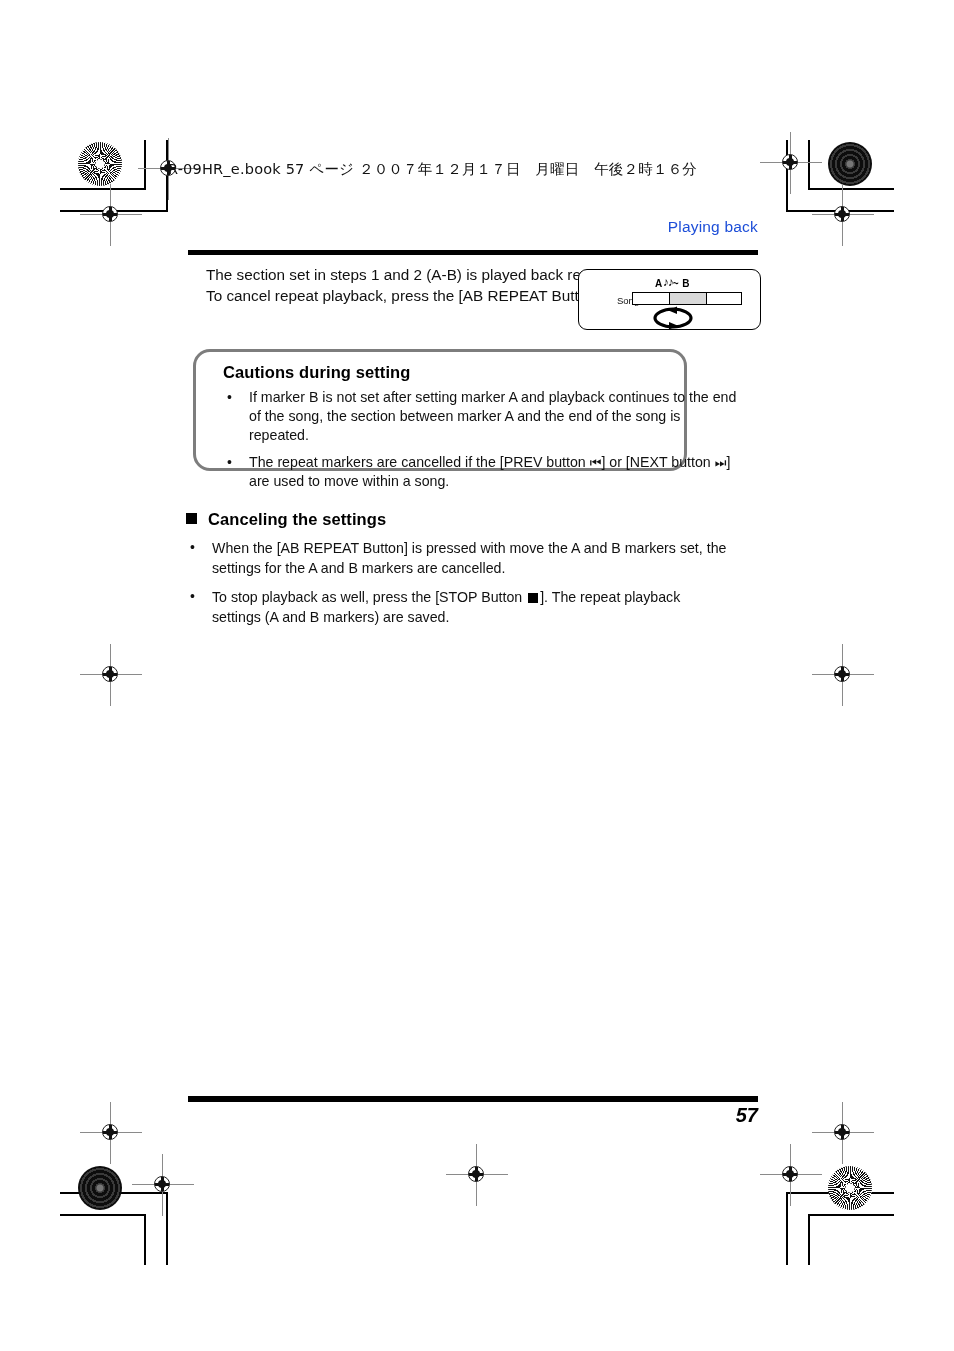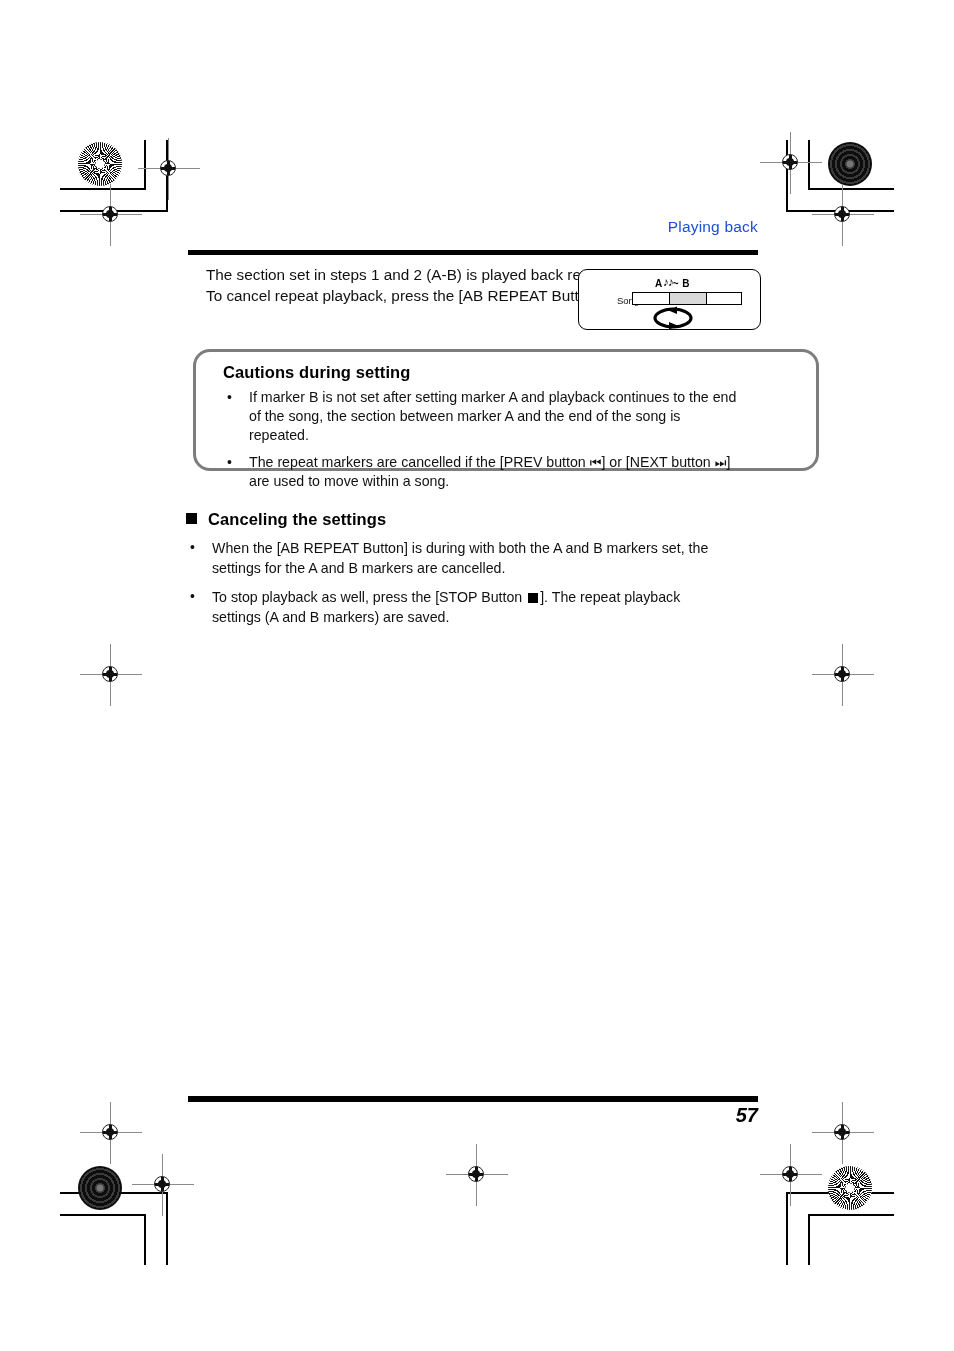--- a/index.html
+++ b/index.html
@@ -196,21 +196,21 @@
     top: 36px;
     width: 44px;
     height: 24px;
   }
 
   
   .caution-box {
     position: absolute;
     left: 193px;
     top: 349px;
-    width: 626px;
+    width: 494px;
     height: 122px;
     border: 3.2px solid #7d7d7d;
     border-radius: 17px;
     box-sizing: border-box;
     background: #fff;
   }
   .caution-title {
     position: absolute;
     left: 27px;
     top: 11px;
@@ -427,20 +427,21 @@
   </div>
   <div class="reg-crosshair" style="left:460px;top:1158px;">
     <div class="hline"></div>
       <div class="vline"></div>
       <div class="ring"></div>
     <div class="hbar"></div>
       <div class="vbar"></div>
       <div class="dot"></div>
   </div>
 
+  <div class="filebar">R-09HR_e.book  57 ページ  ２００７年１２月１７日　月曜日　午後２時１６分</div>
 
   <div class="running-head">Playing back</div>
 
   <div class="rule-top"></div>
 
   <div class="intro">
     <div>The section set in steps 1 and 2 (A-B) is played back repeatedly.</div>
     <div>To cancel repeat playback, press the [AB REPEAT Button] again.</div>
   </div>
 
@@ -480,21 +481,21 @@
     </div>
   </div>
 
   <div class="section-head">
     <span class="sq"></span><span>Canceling the settings</span>
   </div>
 
   <div class="cancel-list">
     <div class="bullet-row">
       <span class="bdot">•</span>
-      <p>When the [AB REPEAT Button] is during with both the A and B markers set, the settings for the A and B markers are cancelled.</p>
+      <p>When the [AB REPEAT Button] is pressed with move the A and B markers set, the settings for the A and B markers are cancelled.</p>
     </div>
 
     <div class="bullet-row">
       <span class="bdot">•</span>
       <p><span>To stop playback as well, press the [STOP Button </span><span class="glyph-stop"></span><span>]. The repeat playback settings (A and B markers) are saved.</span></p>
     </div>
   </div>
 
   <div class="rule-bottom"></div>
   <div class="page-number">57</div>

